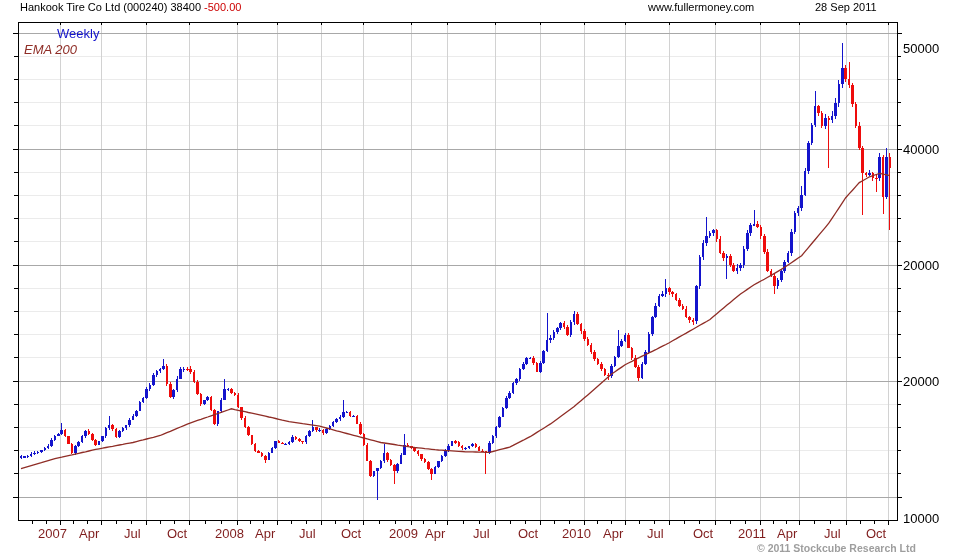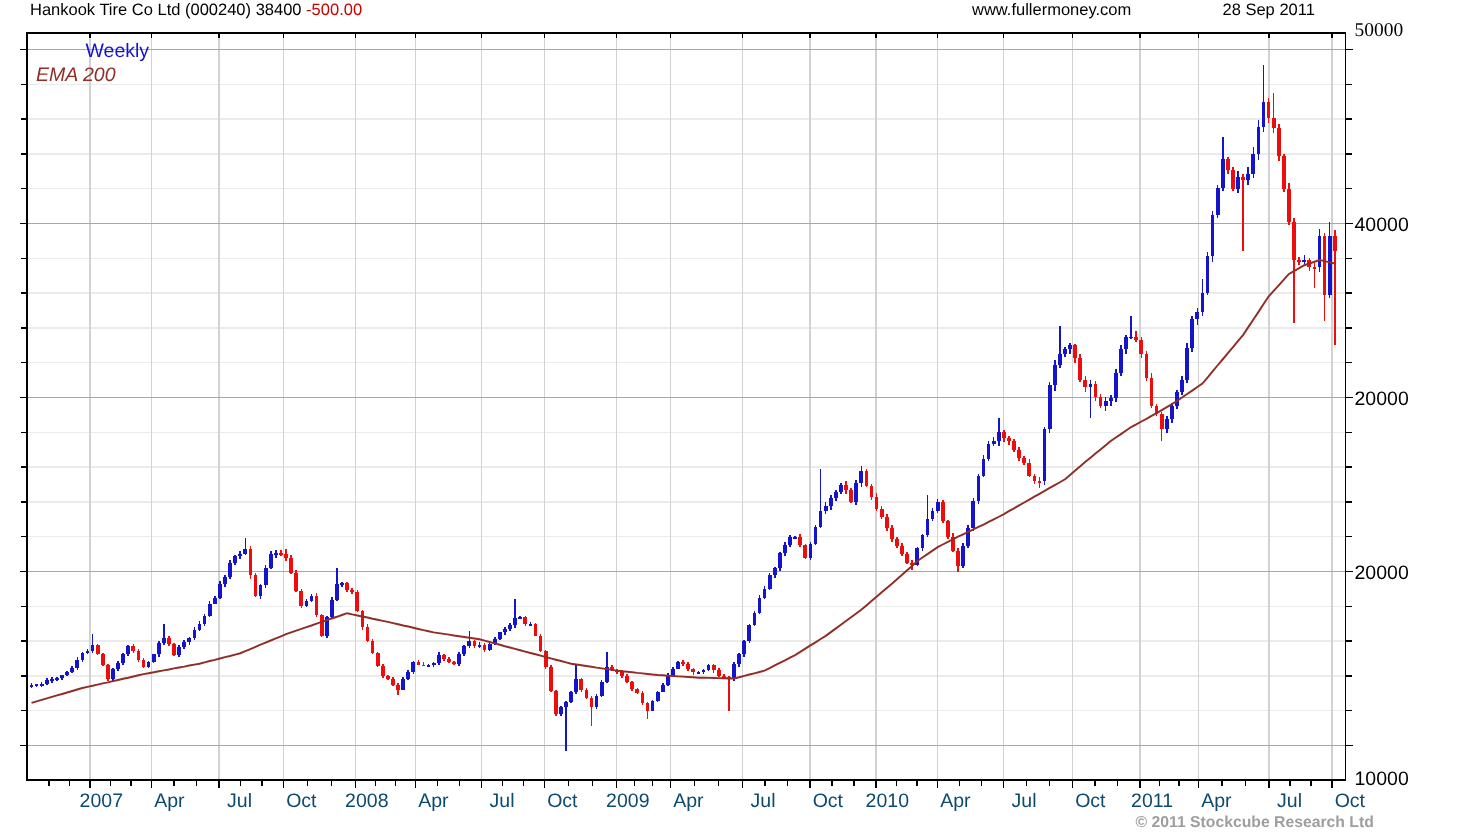--- a/index.html
+++ b/index.html
@@ -8,21 +8,21 @@
   .hdr{position:absolute;top:1px;height:18px;font-size:11px;color:#000;white-space:nowrap;}
   #title{left:20px;}
   #chg{color:#cc0000;}
   #site{left:648px;}
   #date{left:815px;}
   #legend{position:absolute;left:24px;top:26px;z-index:3;font-size:13px;line-height:16px;}
   #legend .lg1{color:#1616cc;margin-left:33px;}
   #legend .lg2{color:#993333;}
   #chart-svg{position:absolute;left:0;top:0;z-index:2;}
   .ylab{position:absolute;left:903px;width:70px;font-size:13px;color:#000;text-align:left;z-index:3;}
-  .xlab{position:absolute;top:526px;width:44px;font-size:13px;color:#0c4a6e;text-align:right;z-index:3;}
+  .xlab{position:absolute;top:526px;width:44px;font-size:13px;color:#7f1d1d;text-align:left;z-index:3;}
   #copyright{position:absolute;top:542px;left:757px;width:140px;font-size:10.5px;color:#9e9e9e;
              text-align:right;z-index:3;white-space:nowrap;}
 </style>
 </head>
 <body>
 
 <div id="page">
   <div class="hdr" id="title"><span>Hankook Tire Co Ltd (000240) 38400</span>
     <span id="chg" style="color: rgb(204, 0, 0);">-500.00</span></div>
   <div class="hdr" id="site">www.fullermoney.com</div>
@@ -739,21 +739,21 @@
         <line x1="799" y1="520" x2="799" y2="525" stroke="#000000" stroke-width="1" shape-rendering="crispEdges"></line>
         <line x1="799" y1="22" x2="799" y2="25" stroke="#000000" stroke-width="1" shape-rendering="crispEdges"></line>
         <line x1="846" y1="520" x2="846" y2="525" stroke="#000000" stroke-width="1" shape-rendering="crispEdges"></line>
         <line x1="846" y1="22" x2="846" y2="25" stroke="#000000" stroke-width="1" shape-rendering="crispEdges"></line>
         <line x1="888" y1="520" x2="888" y2="525" stroke="#000000" stroke-width="1" shape-rendering="crispEdges"></line>
         <line x1="888" y1="22" x2="888" y2="25" stroke="#000000" stroke-width="1" shape-rendering="crispEdges"></line>
       </g>
     </svg>
 
   <div id="ylabels">
-      <div class="ylab" style="top: 12px; font-family: Liberation Serif, serif;">50000</div>
+      <div class="ylab" style="top: 41px;">50000</div>
       <div class="ylab" style="top: 141.5px;">40000</div>
       <div class="ylab" style="top: 257.5px;">20000</div>
       <div class="ylab" style="top: 373.5px;">20000</div>
       <div class="ylab" style="top: 511px;">10000</div>
     </div>
   <div id="xlabels">
       <div class="xlab" style="left: 38px;">2007</div>
       <div class="xlab" style="left: 79px;">Apr</div>
       <div class="xlab" style="left: 124px;">Jul</div>
       <div class="xlab" style="left: 167px;">Oct</div>

